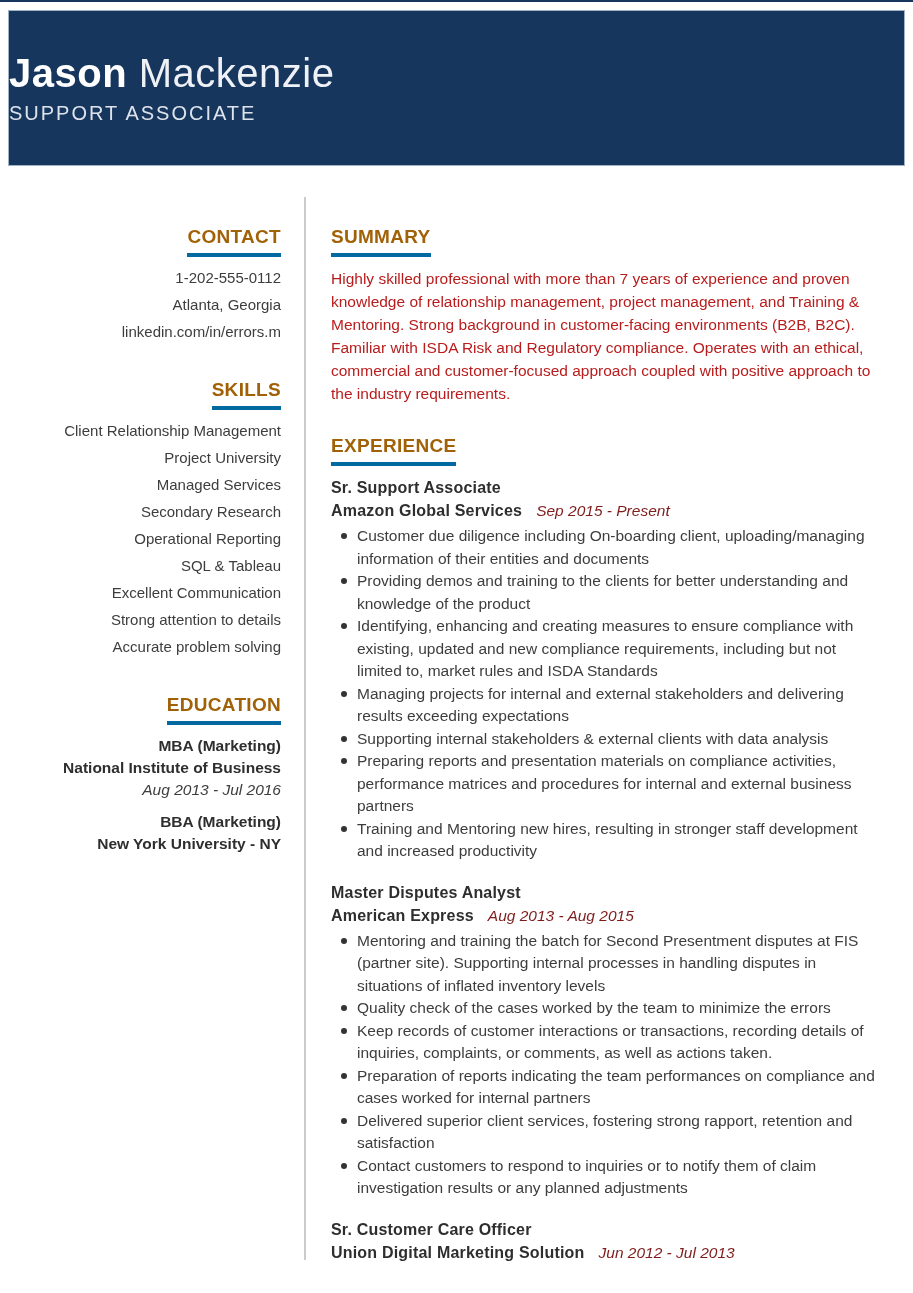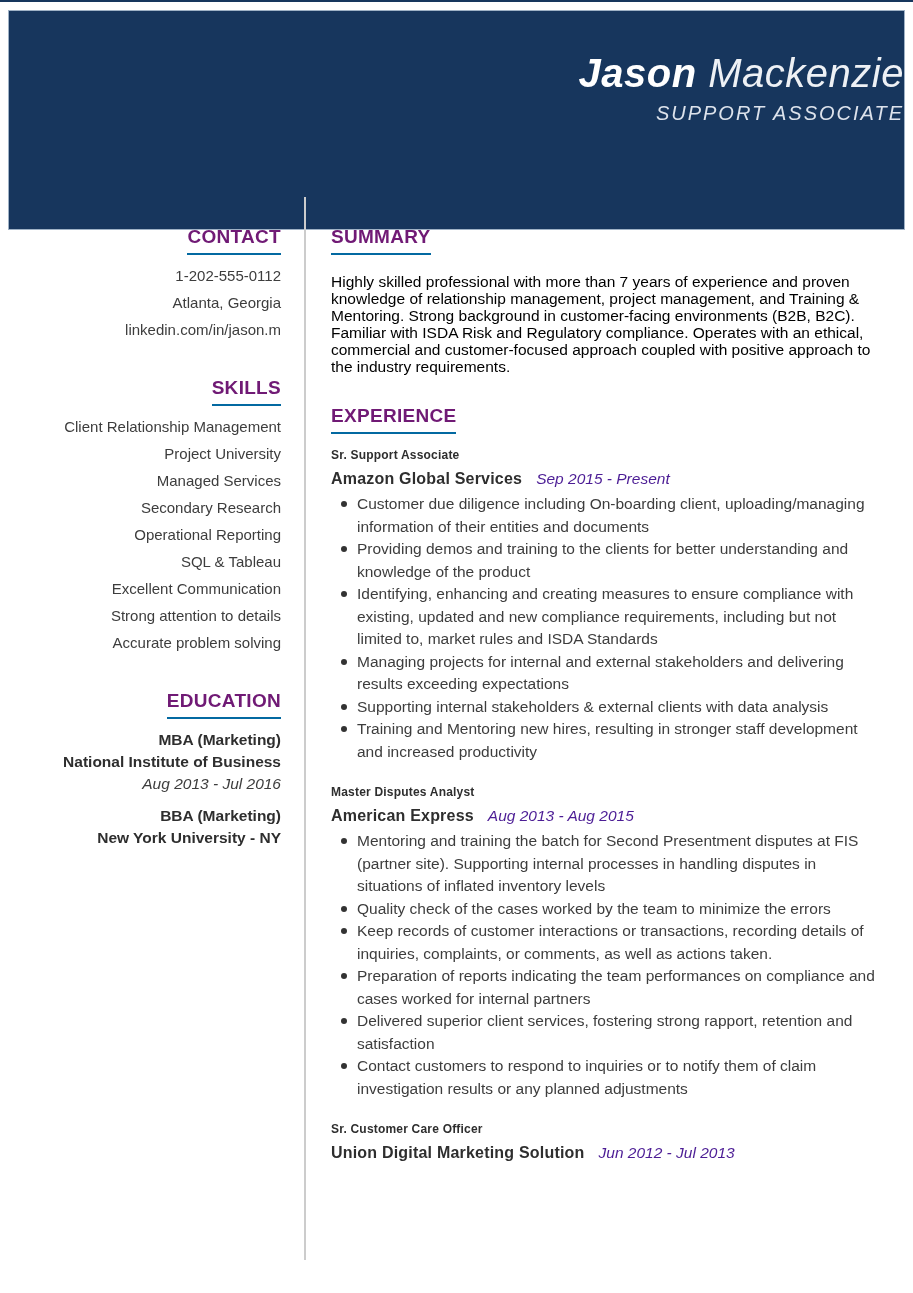--- a/index.html
+++ b/index.html
@@ -18,26 +18,25 @@
   .top-line {
     position: absolute;
     top: 0; left: 0;
     width: 100%; height: 2px;
     background: #17365d;
   }
   
   .header {
     position: absolute;
     top: 10px; left: 8px; right: 8px;
-    height: 220px;
+    height: 156px;
     background: #17365d;
     border: 1px solid #9fb2c6;
-    text-align: right;
+    text-align: left;
     padding-top: 40px;
-    font-style: italic;
   }
   .header h1 {
     font-size: 40px;
     line-height: 44px;
     color: #ffffff;
     font-weight: 400;
     letter-spacing: 0.5px;
   }
   .header h1 .fn { font-weight: 700; }
   .header h1 .ln { font-weight: 300; color: #eef1f5; }
@@ -71,23 +70,23 @@
     top: 226px;
     width: 546px;
     text-align: left;
   }
   
   h2.sec {
     display: inline-block;
     font-size: 19px;
     line-height: 22px;
     font-weight: 700;
-    color: #701a75;
+    color: #a16207;
     letter-spacing: 0.3px;
-    border-bottom: 2px solid #0369a1;
+    border-bottom: 4px solid #0369a1;
     padding-bottom: 5px;
   }
   
   .left-col section + section { margin-top: 36px; }
   .plain-list { list-style: none; margin-top: 10px; }
   .plain-list li {
     font-size: 15px;
     line-height: 22px;
     margin-bottom: 5px;
     color: #3d3d3d;
@@ -101,46 +100,46 @@
     color: #2e2e2e;
   }
   .edu-dates {
     font-size: 15.5px;
     line-height: 22px;
     font-style: italic;
     color: #3d3d3d;
   }
   
   .summary-text {
-    margin-top: 18px;
-    font-size: 15.5px;
-    line-height: 17px;
-    color: #000000;
+    margin-top: 10px;
+    font-size: 15.5px;
+    line-height: 23px;
+    color: #b91c1c;
   }
   section.experience { margin-top: 30px; }
   .job { margin-top: 10px; }
   .job + .job { margin-top: 18px; }
   .job-name {
-    font-size: 12px;
+    font-size: 16px;
     line-height: 23px;
     font-weight: 700;
     color: #2e2e2e;
     letter-spacing: 0.2px;
   }
   .company-line { line-height: 23px; }
   .company {
     font-size: 16px;
     font-weight: 700;
     color: #2e2e2e;
     letter-spacing: 0.2px;
   }
   .dates {
     font-size: 15.5px;
     font-style: italic;
-    color: #4c1d95;
+    color: #7f1d1d;
     margin-left: 14px;
   }
   ul.bullets { list-style: none; margin-top: 3px; }
   ul.bullets li {
     position: relative;
     padding-left: 26px;
     font-size: 15.5px;
     line-height: 22.5px;
     color: #3d3d3d;
   }
@@ -167,21 +166,21 @@
   </header>
 
   <div class="divider"></div>
 
   <aside class="left-col">
     <section>
       <h2 class="sec">CONTACT</h2>
       <ul class="plain-list">
         <li>1-202-555-0112</li>
         <li>Atlanta, Georgia</li>
-        <li>linkedin.com/in/jason.m</li>
+        <li>linkedin.com/in/errors.m</li>
       </ul>
     </section>
 
     <section>
       <h2 class="sec">SKILLS</h2>
       <ul class="plain-list">
         <li>Client Relationship Management</li>
         <li>Project University</li>
         <li>Managed Services</li>
         <li>Secondary Research</li>
@@ -218,20 +217,21 @@
 
       <div class="job">
         <div class="job-name">Sr. Support Associate</div>
         <div class="company-line"><span class="company">Amazon Global Services</span><span class="dates">Sep 2015 - Present</span></div>
         <ul class="bullets">
           <li>Customer due diligence including On-boarding client, uploading/managing information of their entities and documents</li>
           <li>Providing demos and training to the clients for better understanding and knowledge of the product</li>
           <li>Identifying, enhancing and creating measures to ensure compliance with existing, updated and new compliance requirements, including but not limited to, market rules and ISDA Standards</li>
           <li>Managing projects for internal and external stakeholders and delivering results exceeding expectations</li>
           <li>Supporting internal stakeholders &amp; external clients with data analysis</li>
+          <li>Preparing reports and presentation materials on compliance activities, performance matrices and procedures for internal and external business partners</li>
           <li>Training and Mentoring new hires, resulting in stronger staff development and increased productivity</li>
         </ul>
       </div>
 
       <div class="job">
         <div class="job-name">Master Disputes Analyst</div>
         <div class="company-line"><span class="company">American Express</span><span class="dates">Aug 2013 - Aug 2015</span></div>
         <ul class="bullets">
           <li>Mentoring and training the batch for Second Presentment disputes at FIS (partner site). Supporting internal processes in handling disputes in situations of inflated inventory levels</li>
           <li>Quality check of the cases worked by the team to minimize the errors</li>

